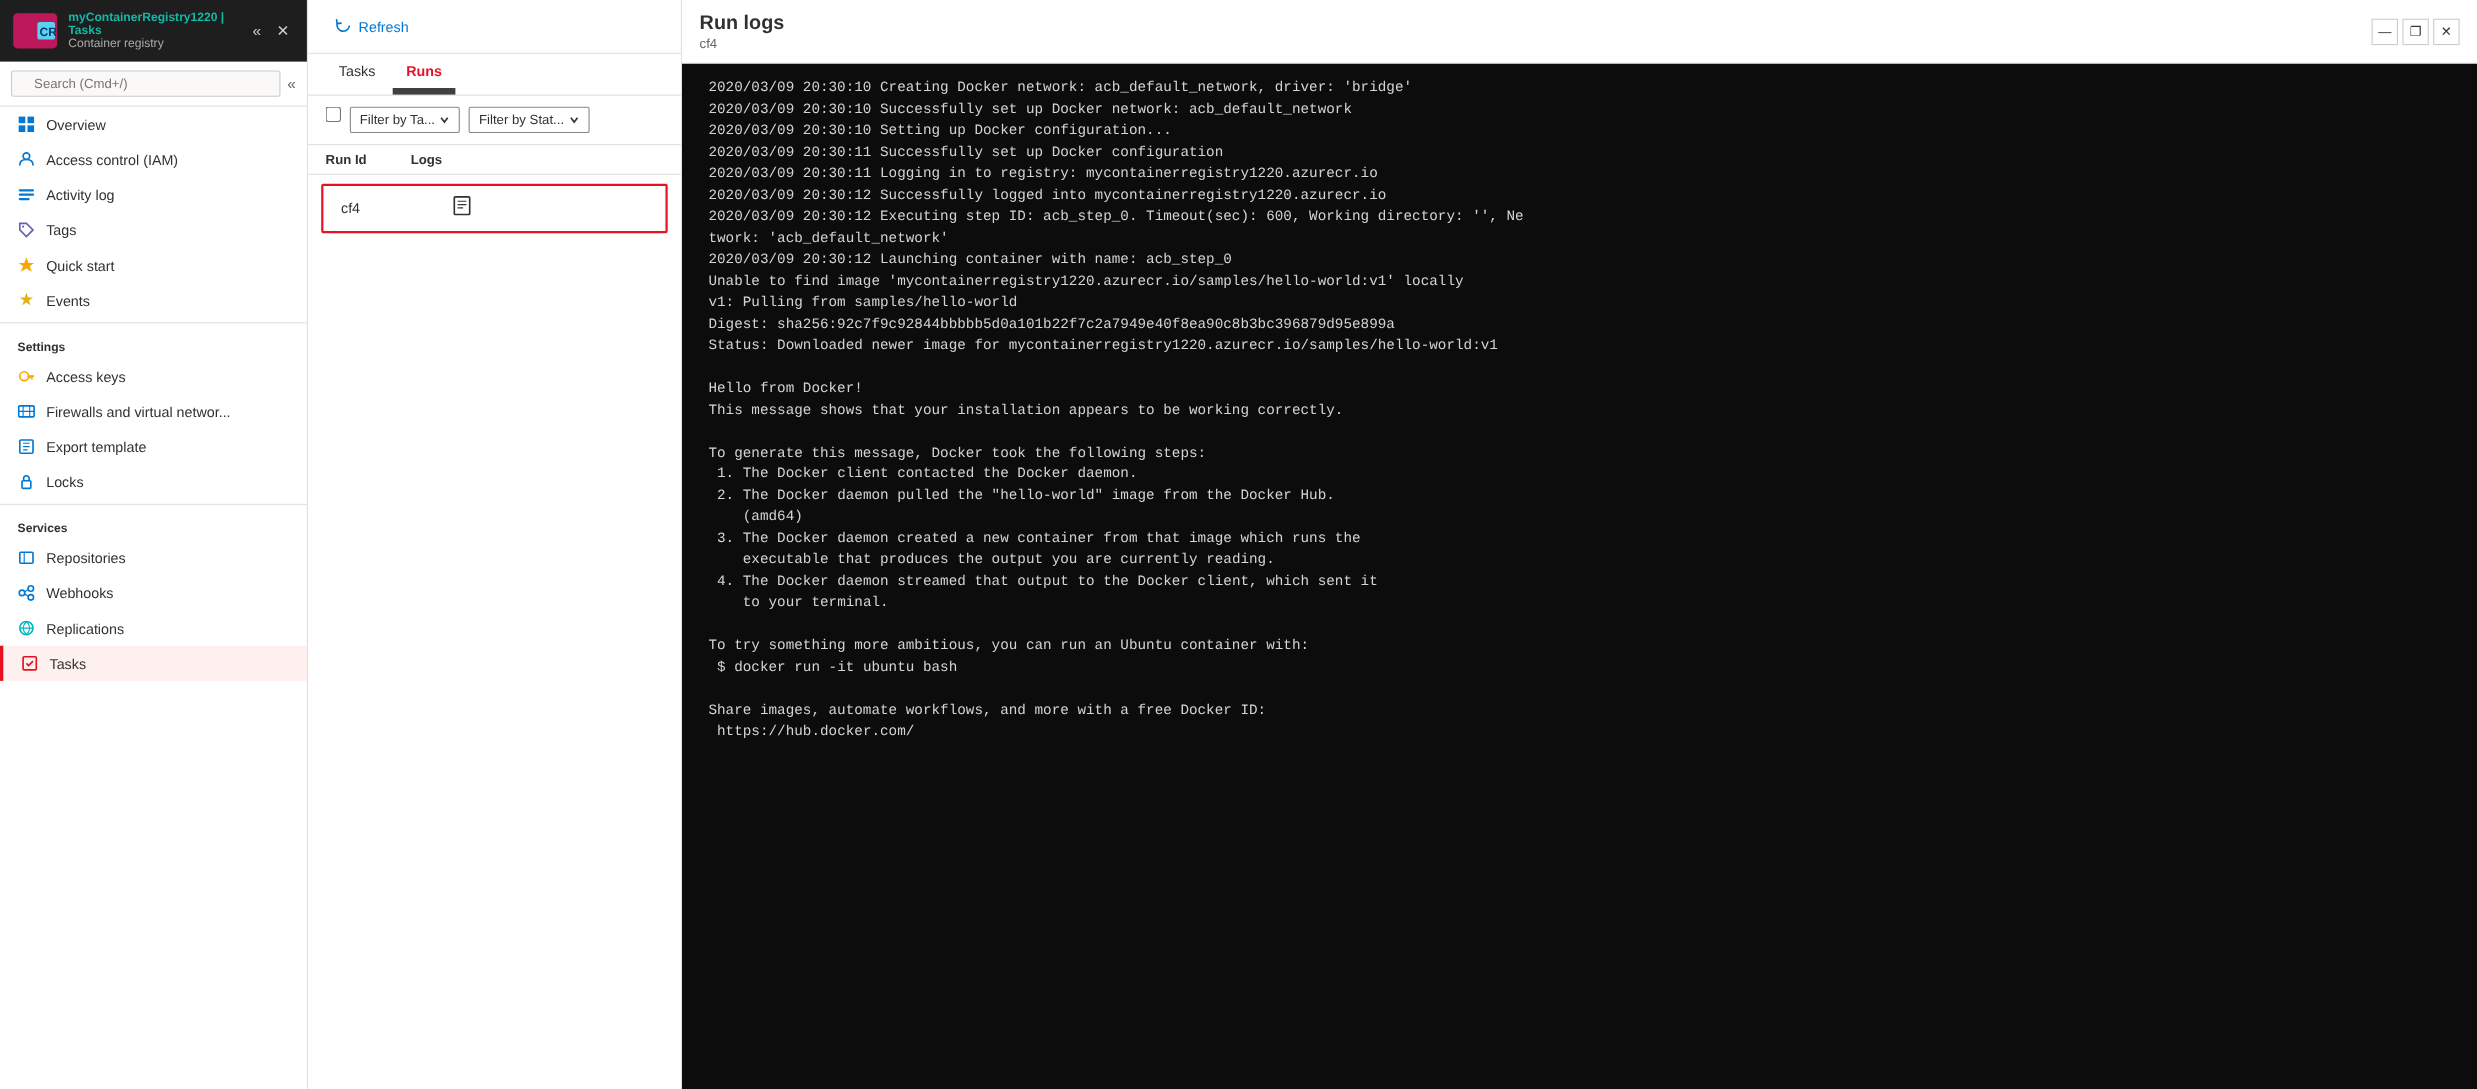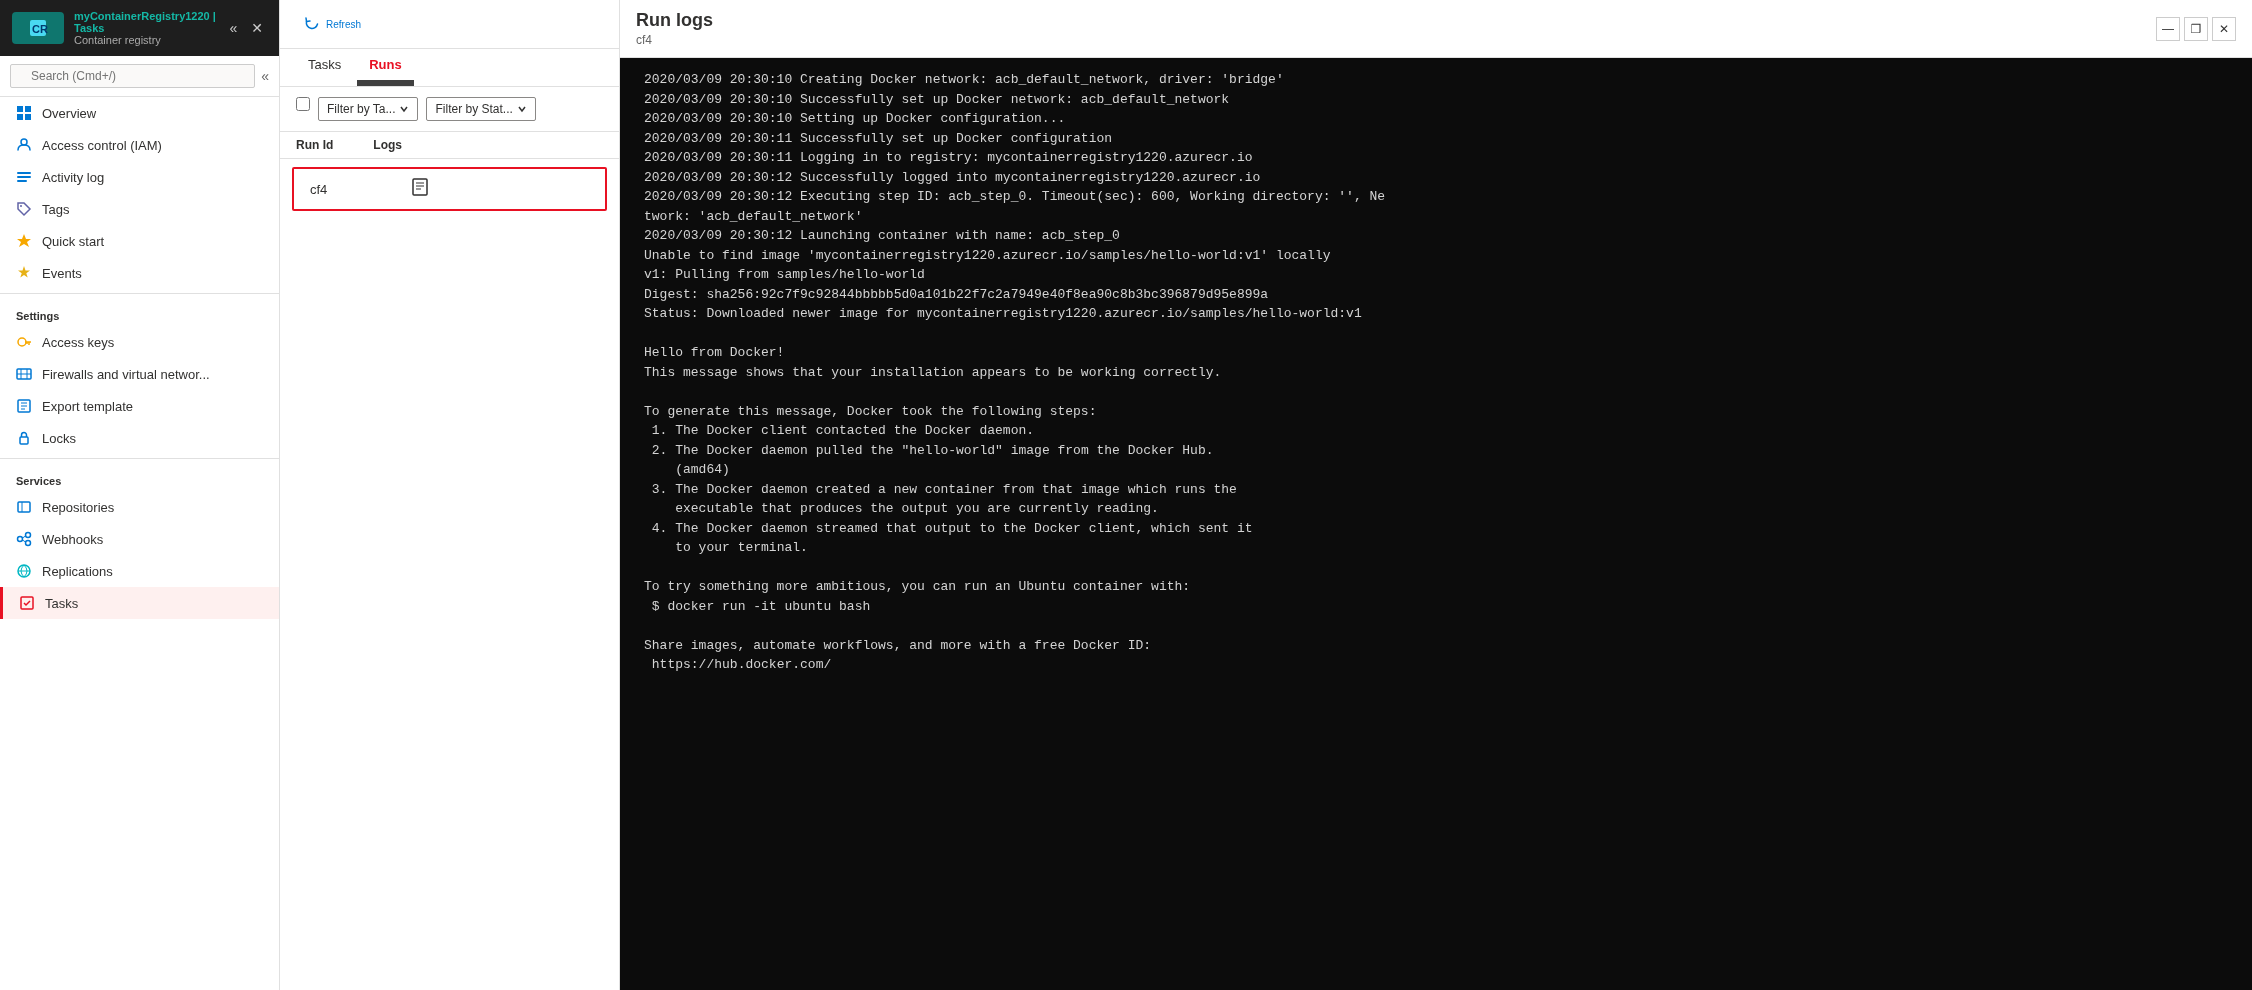--- a/index.html
+++ b/index.html
@@ -19,25 +19,25 @@
 
     .app-header {
       display: flex;
       align-items: center;
       padding: 10px 12px;
       background: #1e1e1e;
       color: #fff;
       min-height: 52px;
     }
     .app-header-icon {
-      width: 52px;
+      width: 40px;
       height: 32px;
-      background: #0f766e;
+      background: #be185d;
       border-radius: 4px;
-      display: flex; align-items: center; justify-content: center;
+      display: flex; align-items: center; justify-content: flex-end;
       margin-right: 10px;
       flex-shrink: 0;
     }
     .app-header-text {}
     .app-header-title { font-size: 11px; font-weight: 600; color: #14b8a6; }
     .app-header-subtitle { font-size: 11px; color: #aaa; }
     .app-header-controls {
       margin-left: auto;
       display: flex;
       gap: 6px;
@@ -121,21 +121,21 @@
       padding: 12px 16px;
       border-bottom: 1px solid #e0e0e0;
       gap: 8px;
     }
     .refresh-btn {
       display: flex; align-items: center; gap: 6px;
       background: none;
       border: none;
       cursor: pointer;
       color: #0078d4;
-      font-size: 10px;
+      font-size: 13px;
       font-weight: 500;
       padding: 4px 8px;
     }
 
     .tabs-row {
       display: flex;
       padding: 0 16px;
       border-bottom: 1px solid #e0e0e0;
       gap: 4px;
     }

